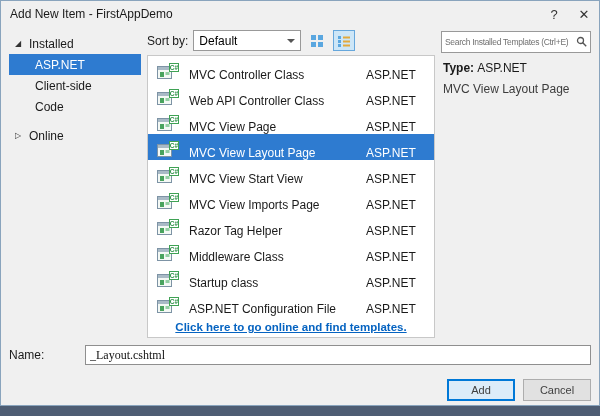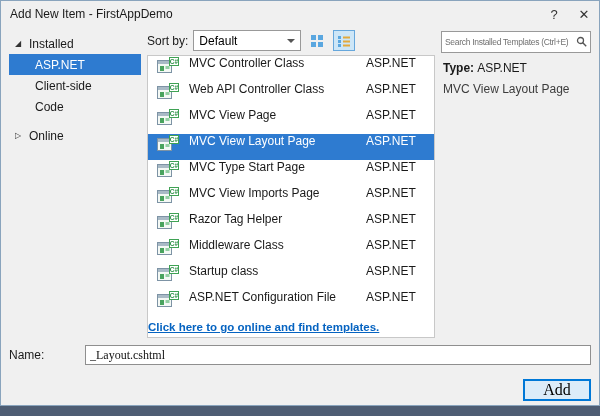--- a/index.html
+++ b/index.html
@@ -20,44 +20,44 @@
   .tree-online{margin-top:8px}
   .center{flex:1;display:flex;flex-direction:column;min-width:0}
   .toolbar{height:26px;display:flex;align-items:center;gap:5px;flex:0 0 auto;padding-bottom:3px}
   .sort-label{color:#1a1a1a}
   .dropdown{width:108px;height:21px;background:#fff;border:1px solid #999;display:flex;align-items:center;padding:0 5px;gap:0;cursor:default}
   .dropdown .val{flex:1}
   .chev{width:0;height:0;border-left:4px solid transparent;border-right:4px solid transparent;border-top:4px solid #555}
   .icon-btn{width:22px;height:21px;display:flex;align-items:center;justify-content:center;border:1px solid transparent}
   .icon-btn.active{background:#cde6f7;border-color:#66a7dc}
   .list{flex:1;background:#fff;border:1px solid #c8c8c8;display:flex;flex-direction:column;overflow:hidden}
-  .row{height:26px;display:flex;align-items:flex-start;padding:0 6px 0 8px;flex:0 0 auto;color:#1a1a1a}
+  .row{height:26px;display:flex;align-items:flex-end;padding:0 6px 0 8px;flex:0 0 auto;color:#1a1a1a}
   .tpl-icon{width:24px;height:20px;margin-right:9px;flex:0 0 auto}
   .tpl-name{flex:1;white-space:nowrap;overflow:hidden}
   .tpl-cat{width:62px;flex:0 0 auto}
   .row.selected{background:var(--selection,#2e7bd0);color:#fff}
   .list-spacer{flex:1}
-  .link-row{flex:0 0 auto;padding:4px 0 6px}
+  .link-row{flex:0 0 auto;text-align:center;padding:4px 0 6px}
   .link-row a{color:var(--link,#0563c1);text-decoration:underline;font-weight:bold;font-size:11.5px;cursor:pointer}
   .right{width:150px;flex:0 0 auto;display:flex;flex-direction:column}
   .searchbox{height:22px;background:#fff;border:1px solid #999;display:flex;align-items:center;margin-top:2px}
   .searchbox input{flex:1;border:0;outline:0;height:100%;font-family:inherit;font-size:8.5px;letter-spacing:-0.3px;padding:0 2px 0 3px;color:#333;min-width:0}
   .searchbox input::placeholder{color:#707070;opacity:1}
   .mag{width:16px;display:flex;align-items:center;justify-content:center;flex:0 0 auto}
   .details{padding:8px 2px}
   .type-line{color:#1a1a1a}
   .type-line .b{font-weight:bold}
   .type-line .v{margin-left:3px}
   .desc{margin-top:7px;color:#3c3c3c}
   .footer{flex:0 0 auto;padding:3px 8px 4px;display:flex;flex-direction:column;gap:14px}
   .name-row{display:flex;align-items:center;height:20px}
   .name-label{width:76px;color:#1a1a1a}
   .name-input{flex:1;height:20px;border:1px solid #8f8f8f;background:#fff;font-family:Liberation Serif, serif;font-size:12px;padding:0 4px;outline:0;color:#111}
   .btn-row{display:flex;justify-content:flex-end;gap:8px;height:22px}
-  .btn{min-width:68px;height:22px;font-family:Liberation Serif, serif;font-size:16px;background:#e1e1e1;border:1px solid #adadad;color:#000000;cursor:pointer}
+  .btn{min-width:68px;height:22px;font-family:Liberation Sans, sans-serif;font-size:11px;background:#e1e1e1;border:1px solid #adadad;color:#404040;cursor:pointer}
   .btn.add{background:#dcecf9;border:1px solid var(--accent,#0078d7);box-shadow:inset 0 0 0 1px var(--accent,#0078d7)}
 </style>
 </head>
 <body>
 
 <div class="window">
 
   <div class="titlebar">
     <span class="title">Add New Item - FirstAppDemo</span>
     <div class="win-controls">
@@ -175,21 +175,21 @@
 
         <div class="row">
           <span class="tpl-icon"><svg width="24" height="20" viewBox="0 0 24 20">
                 <rect x="1.5" y="4.5" width="14" height="12" fill="#f4f9f5" stroke="#7d93a5"></rect>
                 <rect x="2" y="5" width="13" height="3" fill="#a9bac6"></rect>
                 <rect x="4" y="10" width="4" height="5" fill="#49a35e"></rect>
                 <rect x="9.5" y="10" width="4" height="3" fill="#93cfa3"></rect>
                 <rect x="13.5" y="1.5" width="9" height="8" fill="#fff" stroke="#3fa254"></rect>
                 <text x="18" y="8" font-size="6.5" font-weight="bold" fill="#2f9148" text-anchor="middle" font-family="Liberation Sans, sans-serif">C#</text>
               </svg></span>
-          <span class="tpl-name">MVC Type Start Page</span>
+          <span class="tpl-name">MVC View Start View</span>
           <span class="tpl-cat">ASP.NET</span>
         </div>
 
         <div class="row">
           <span class="tpl-icon"><svg width="24" height="20" viewBox="0 0 24 20">
                 <rect x="1.5" y="4.5" width="14" height="12" fill="#f4f9f5" stroke="#7d93a5"></rect>
                 <rect x="2" y="5" width="13" height="3" fill="#a9bac6"></rect>
                 <rect x="4" y="10" width="4" height="5" fill="#49a35e"></rect>
                 <rect x="9.5" y="10" width="4" height="3" fill="#93cfa3"></rect>
                 <rect x="13.5" y="1.5" width="9" height="8" fill="#fff" stroke="#3fa254"></rect>
@@ -278,18 +278,19 @@
 
   </div>
 
   <div class="footer">
     <div class="name-row">
       <span class="name-label">Name:</span>
       <input class="name-input" value="_Layout.cshtml" style="">
     </div>
     <div class="btn-row">
       <button class="btn add">Add</button>
+      <button class="btn">Cancel</button>
     </div>
   </div>
 
 </div>
 
 <div class="desktop-edge"></div>
 
 </body></html>

